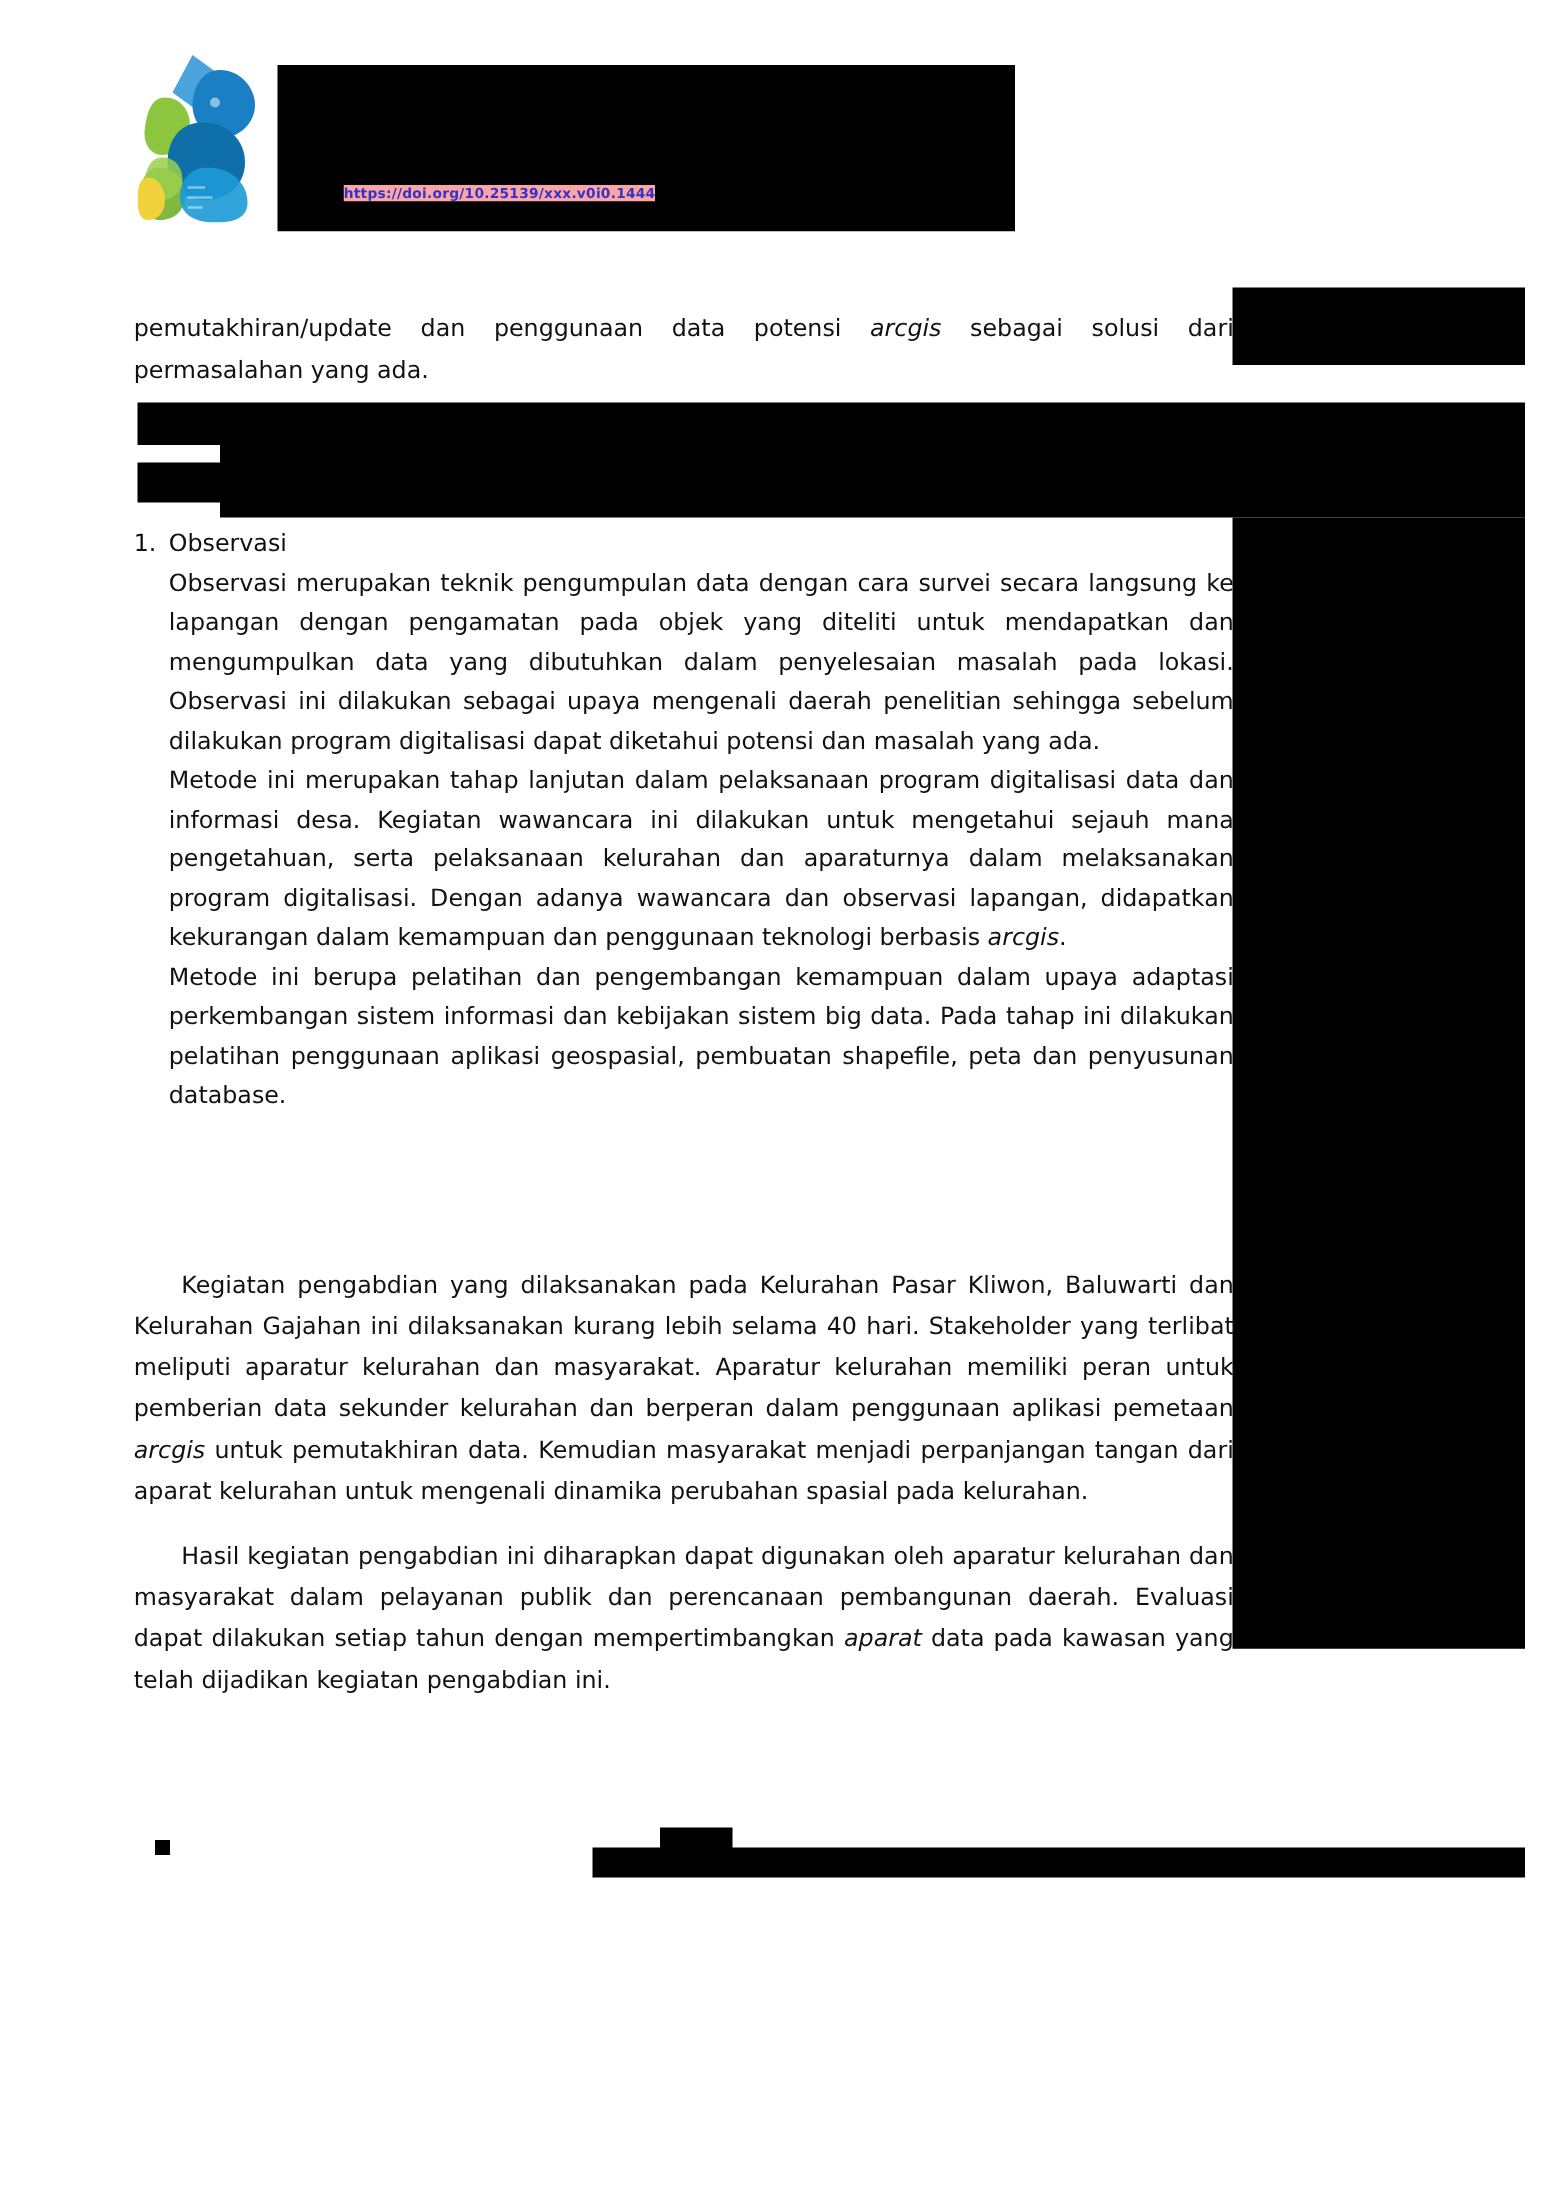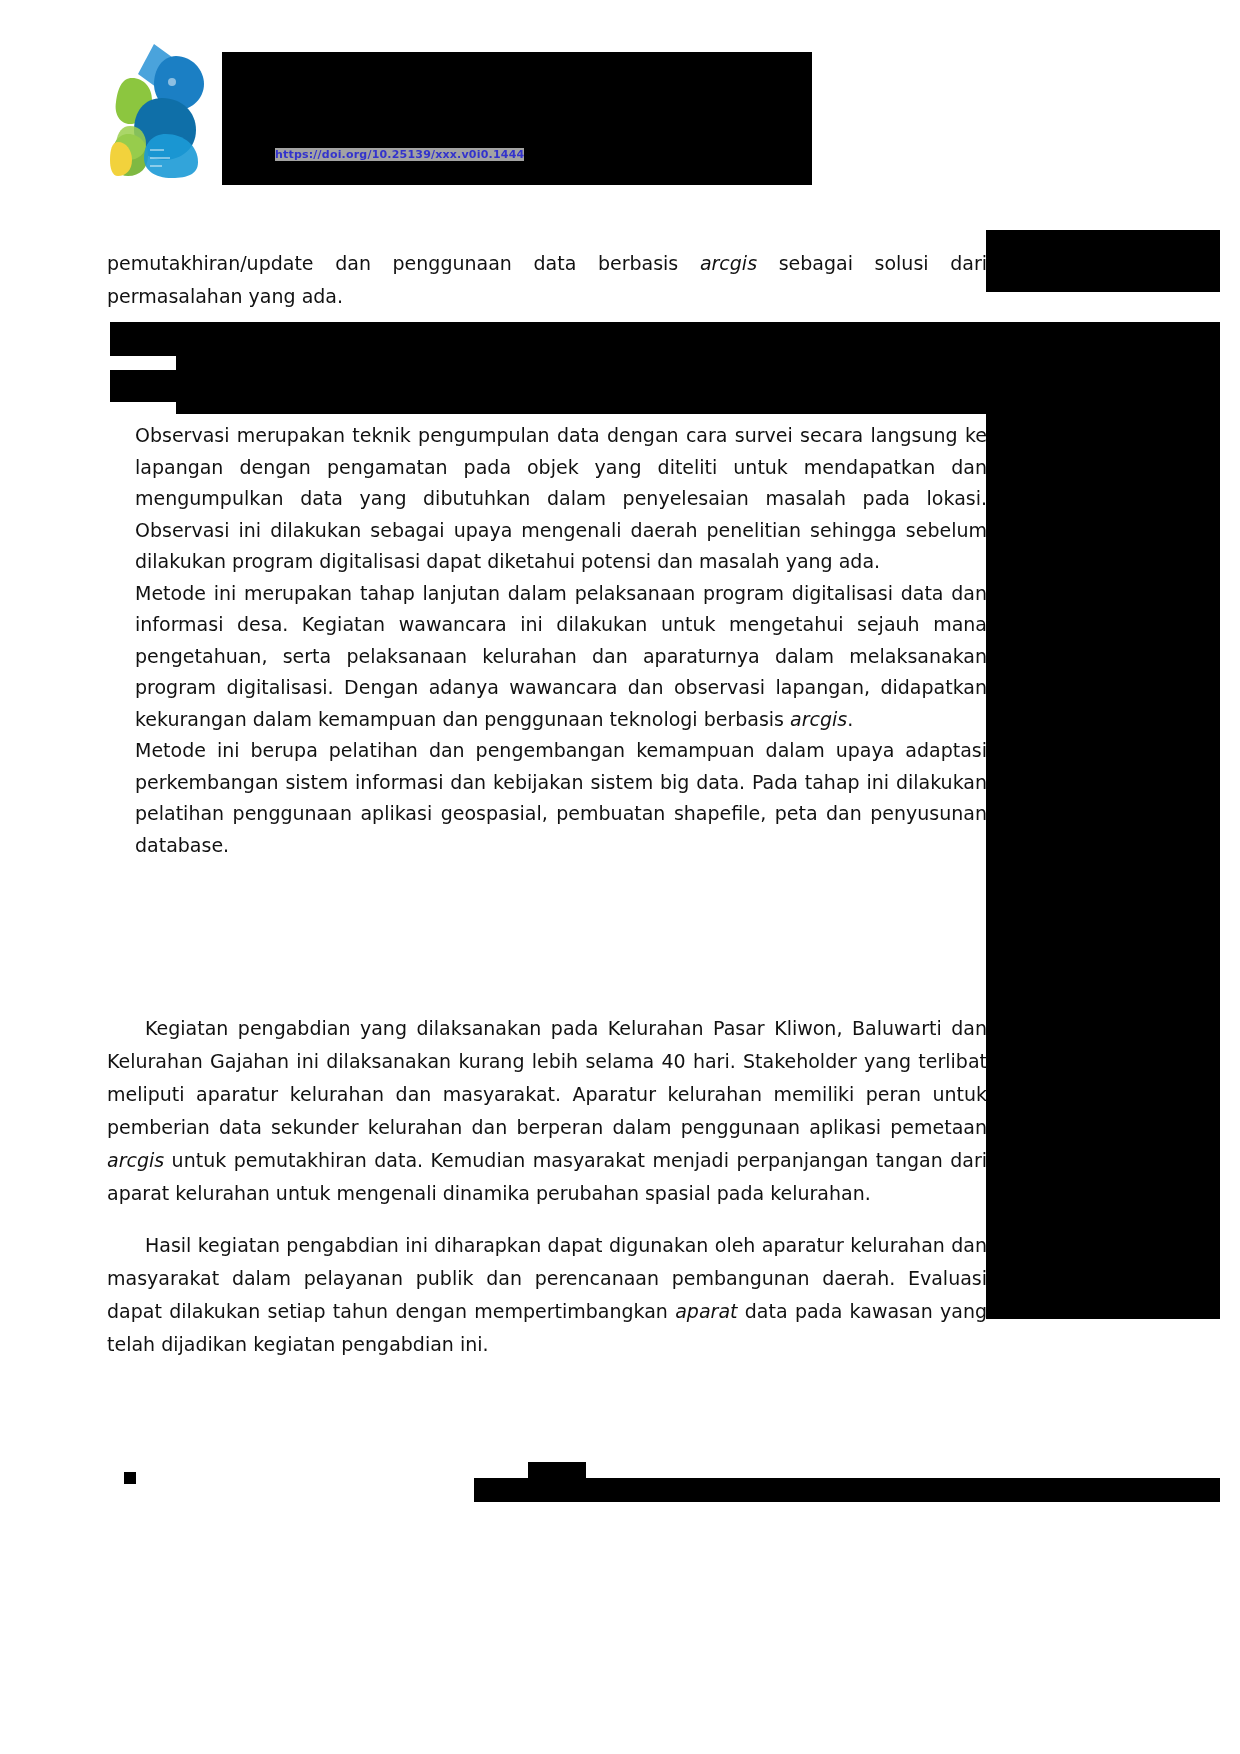--- a/index.html
+++ b/index.html
@@ -19,21 +19,21 @@
   #logo {
     position:absolute; left:110px; top:38px; width:105px; height:140px;
   }
   #header-bar {
     position:absolute; left:222px; top:52px; width:590px; height:133px;
     background:#000000;
   }
   #header-link {
     position:absolute; left:275px; top:148px;
     font-size:11px; font-weight:bold;
-    color:#3333cc; background:#a3a3a3;
+    color:#3333cc; background:#fca5a5;
     letter-spacing:0.2px;
     white-space:nowrap;
   }
 
   
   .redact { position:absolute; background:#000000; }
 
   #redact-right-1 { left:986px; top:230px; width:234px; height:62px; }
   #redact-band-1  { left:110px; top:322px; width:1110px; height:34px; }
   #redact-band-2  { left:110px; top:370px; width:146px; height:32px; }
@@ -97,25 +97,26 @@
   <div id="header-bar"></div>
   <div id="header-link">https://doi.org/10.25139/xxx.v0i0.1444</div>
 </div>
 
 <div class="redact" id="redact-right-1"></div>
 <div class="redact" id="redact-band-1"></div>
 <div class="redact" id="redact-band-2b"></div>
 <div class="redact" id="redact-band-2"></div>
 <div class="redact" id="redact-right-2"></div>
 
-<p id="para-top"><span>pemutakhiran/update dan penggunaan data berbasis </span><i>arcgis</i><span> sebagai solusi dari permasalahan yang ada.</span></p>
+<p id="para-top"><span>pemutakhiran/update dan penggunaan data potensi </span><i>arcgis</i><span> sebagai solusi dari permasalahan yang ada.</span></p>
 
 <div id="list">
 
   <div class="li">
+    <span class="li-head"><span class="li-num">1.</span><span>Observasi</span></span>
     <span class="li-body">Observasi merupakan teknik pengumpulan data dengan cara survei secara langsung ke lapangan dengan pengamatan pada objek yang diteliti untuk mendapatkan dan mengumpulkan data yang dibutuhkan dalam penyelesaian masalah pada lokasi. Observasi ini dilakukan sebagai upaya mengenali daerah penelitian sehingga sebelum dilakukan program digitalisasi dapat diketahui potensi dan masalah yang ada.</span>
   </div>
 
   <div class="li">
     <span class="li-body"><span>Metode ini merupakan tahap lanjutan dalam pelaksanaan program digitalisasi data dan informasi desa. Kegiatan wawancara ini dilakukan untuk mengetahui sejauh mana pengetahuan, serta pelaksanaan kelurahan dan aparaturnya dalam melaksanakan program digitalisasi. Dengan adanya wawancara dan observasi lapangan, didapatkan kekurangan dalam kemampuan dan penggunaan teknologi berbasis </span><i>arcgis</i><span>.</span></span>
   </div>
 
   <div class="li">
     <span class="li-body">Metode ini berupa pelatihan dan pengembangan kemampuan dalam upaya adaptasi perkembangan sistem informasi dan kebijakan sistem big data. Pada tahap ini dilakukan pelatihan penggunaan aplikasi geospasial, pembuatan shapefile, peta dan penyusunan database.</span>
   </div>

